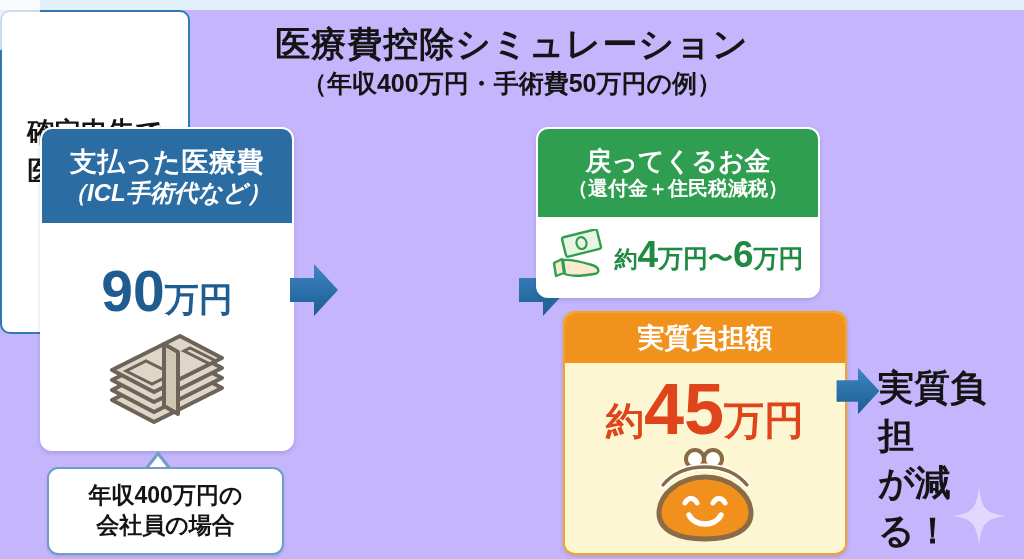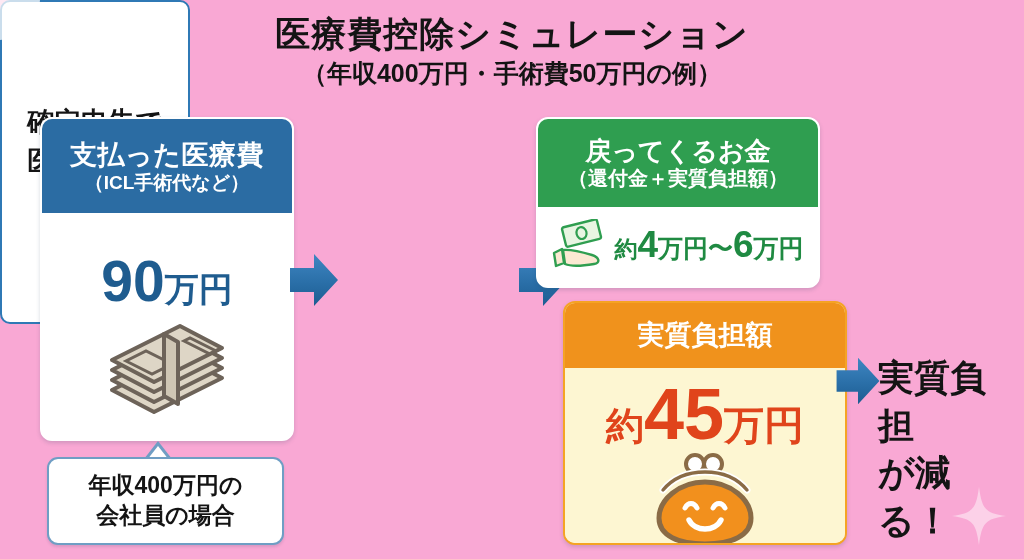--- a/index.html
+++ b/index.html
@@ -2,21 +2,21 @@
 <html lang="ja"><head>
 <meta charset="utf-8">
 <style>
   html,body{margin:0;padding:0;}
   body{
     width:1024px;height:559px;overflow:hidden;
     background:#e2f1f9;
     font-family:"Liberation Sans","DejaVu Sans",sans-serif;
     position:relative;
   }
-  #stage{position:absolute;inset:0;background:#f9a8d4;}
+  #stage{position:absolute;inset:0;background:#c4b5fd;margin-top:10px;}
 
   
   .corner-tl{position:absolute;left:-30px;top:-30px;width:70px;height:70px;
     background:#ffffff;border-radius:0 0 40px 0;opacity:.75;}
   .sparkle{position:absolute;right:18px;bottom:14px;width:54px;height:58px;opacity:.55;}
 
   
   .title-wrap{position:absolute;left:0;right:0;top:14px;text-align:center;}
   .title-main{
     font-size:35px;font-weight:700;color:#141414;letter-spacing:1px;line-height:1.15;
@@ -34,21 +34,21 @@
     color:#fff;text-align:center;}
   .card-head .h1{font-weight:700;line-height:1.12;}
   .card-head .h2{font-weight:700;line-height:1.12;}
   .card-body{display:flex;flex-direction:column;align-items:center;justify-content:center;}
 
   
   #card-paid{left:40px;top:117px;width:250px;height:320px;background:#ffffff;
     border:2px solid #ffffff;}
   #card-paid .card-head{background:#2b6ca3;height:92px;padding-top:2px;}
   #card-paid .h1{font-size:27px;letter-spacing:.5px;}
-  #card-paid .h2{font-size:19px;margin-top:2px;}
+  #card-paid .h2{font-size:24px;margin-top:2px;font-style:italic;}
   #card-paid .card-body{height:226px;background:#fff;padding-top:8px;}
   .amount-blue{color:#1f5c8f;font-weight:700;line-height:1;letter-spacing:0px;}
   .amount-blue .big{font-size:57px;}
   .amount-blue .unit{font-size:34px;}
 
   
   #callout{position:absolute;left:47px;top:457px;width:233px;height:84px;
     background:#fff;border:2px solid #6f9ec4;border-radius:11px;
     display:flex;align-items:center;justify-content:center;text-align:center;
     box-shadow:0 2px 3px rgba(30,60,90,.14);}
@@ -75,21 +75,21 @@
   #card-refund .h2{font-size:20px;margin-top:1px;}
   #card-refund .card-body{height:75px;background:#fff;flex-direction:row;gap:6px;}
   .amount-green{color:#1f8a42;font-weight:700;line-height:1;white-space:nowrap;}
   .amount-green .sm{font-size:23px;}
   .amount-green .big{font-size:37px;}
   .amount-green .unit{font-size:25px;}
 
   
   #card-burden{left:563px;top:301px;width:280px;height:240px;background:#fdf6d2;
     border:2px solid #f5a324;}
-  #card-burden .card-head{background:#f0921c;height:65px;align-items:center;}
+  #card-burden .card-head{background:#f0921c;height:50px;align-items:center;}
   #card-burden .h1{font-size:27px;}
   #card-burden .card-body{height:186px;background:#fdf6d2;padding-top:2px;}
   .amount-red{color:#e0441b;font-weight:700;line-height:1;white-space:nowrap;}
   .amount-red .sm{font-size:38px;}
   .amount-red .big{font-size:72px;}
   .amount-red .unit{font-size:40px;}
 
   
   #right-note{position:absolute;left:878px;top:354px;width:140px;text-align:left;}
   #right-note .rtext{font-size:36px;font-weight:700;color:#141414;line-height:1.32;}
@@ -178,21 +178,21 @@
             <stop offset="100%" stop-color="#1d5c91"></stop>
         </linearGradient>
       </defs>
       <path d="M0 16 L24 16 L24 2 L48 28 L24 54 L24 40 L0 40 Z" fill="url(#ag2)"></path>
     </svg>
   </div>
 
   <div class="card" id="card-refund">
     <div class="card-head">
       <div class="h1">戻ってくるお金</div>
-      <div class="h2">（還付金＋実質負担額）</div>
+      <div class="h2">（還付金＋住民税減税）</div>
     </div>
     <div class="card-body">
       <div style="display:flex;align-items:center;gap:4px;">
         <svg width="58" height="52" viewBox="0 0 58 52">
           <g transform="rotate(-14 30 16)">
             <rect x="12" y="4" width="36" height="20" rx="2" fill="#e8f5e2" stroke="#2f9e50" stroke-width="2.4"></rect>
             <ellipse cx="30" cy="14" rx="5" ry="6" fill="none" stroke="#2f9e50" stroke-width="2.2"></ellipse>
           </g>
           <path d="M2 34 L10 30 L12 44 L4 47 Z" fill="#fbe9d2" stroke="#2f9e50" stroke-width="2.4" stroke-linejoin="round"></path>
           <path d="M11 31 C20 30 30 33 40 36 C47 38 49 44 42 45 C30 47 20 48 13 45 Z" fill="#fbe9d2" stroke="#2f9e50" stroke-width="2.4" stroke-linejoin="round"></path>

